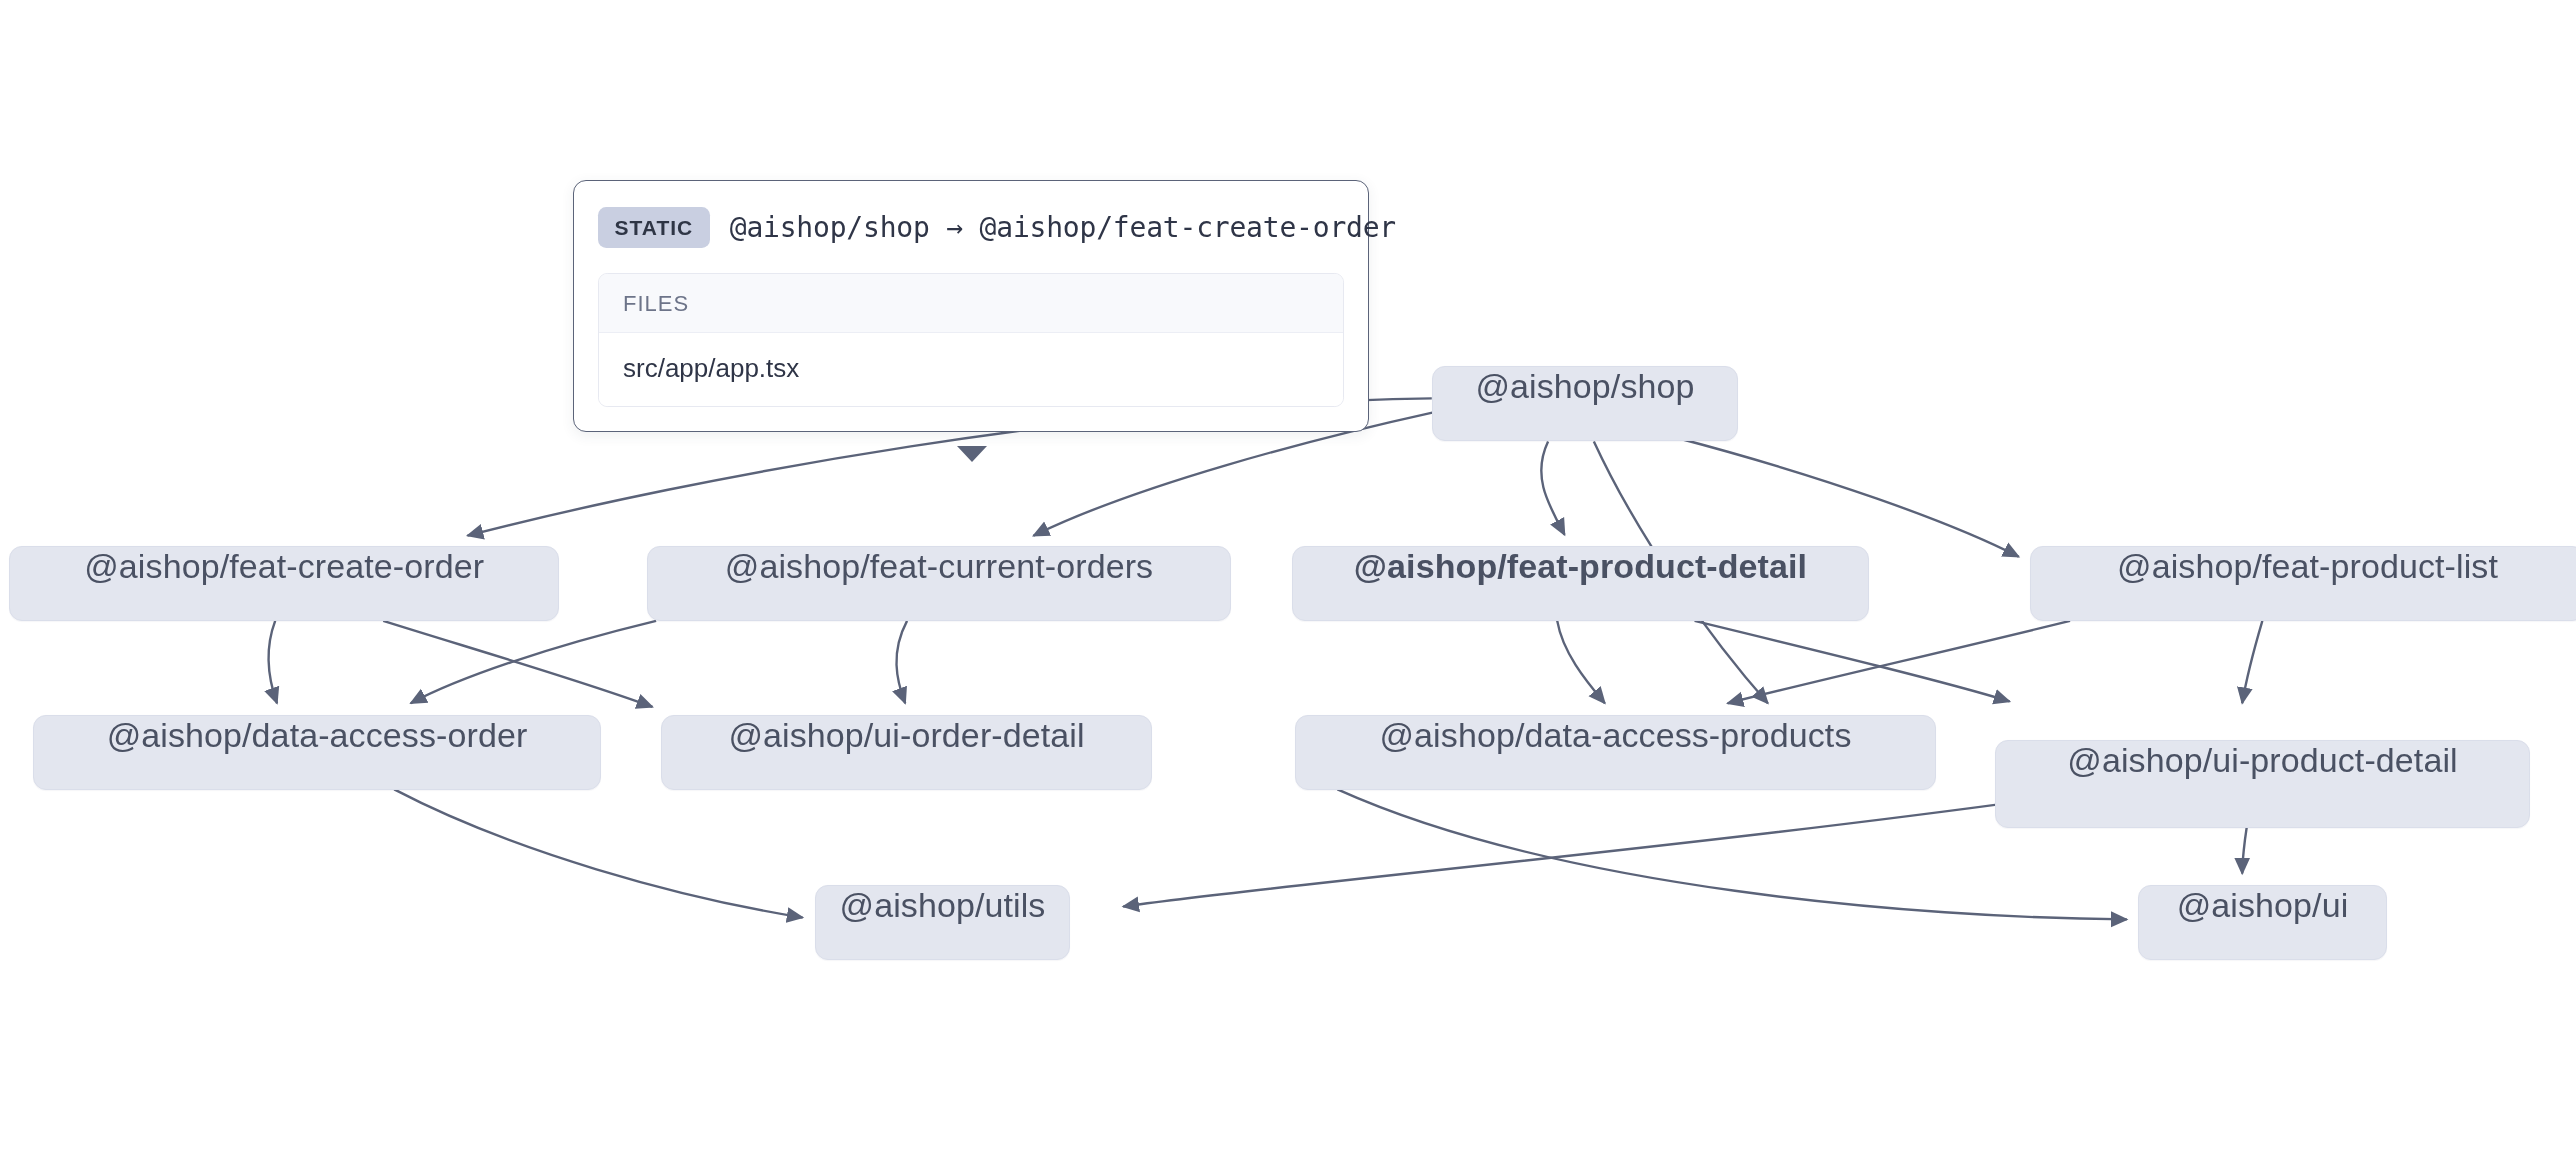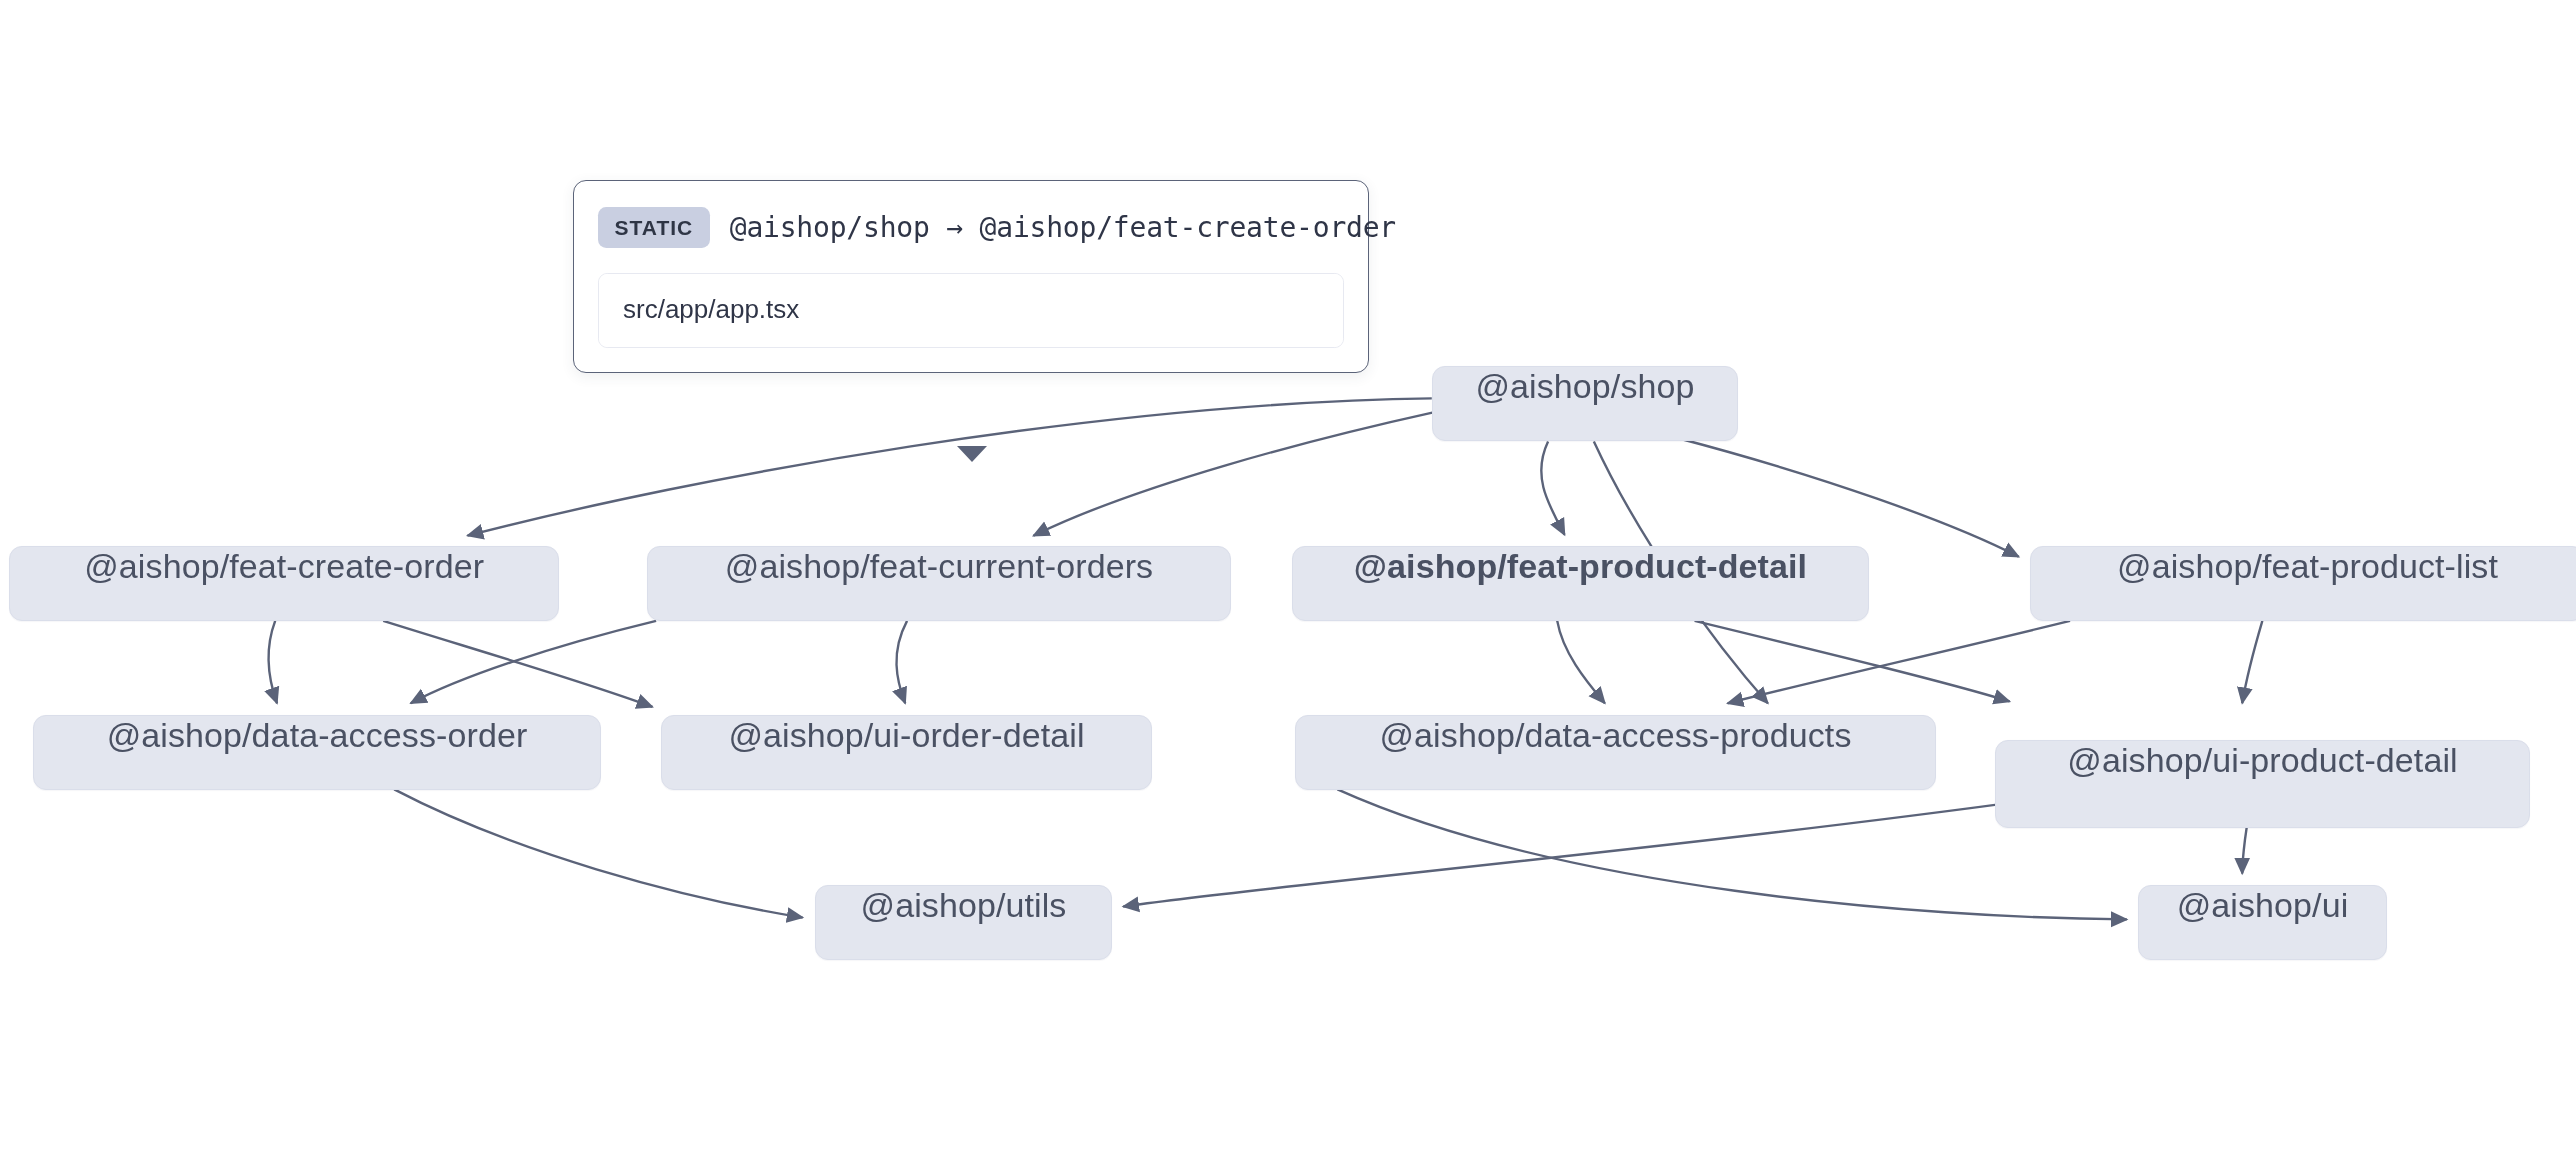--- a/index.html
+++ b/index.html
@@ -200,33 +200,34 @@
   </div>
 
   <div class="node" style="left:1295px;top:715px;width:641px;height:75px;">
     <span>@aishop/data-access-products</span>
   </div>
 
   <div class="node" style="left:1995px;top:715px;width:535px;height:88px;margin-top:25px;">
     <span>@aishop/ui-product-detail</span>
   </div>
 
-  <div class="node" style="left:815px;top:885px;width:297px;height:75px;">
+  <div class="node" style="left:815px;top:885px;width:255px;height:75px;">
     <span>@aishop/utils</span>
   </div>
 
   <div class="node" style="left:2138px;top:885px;width:249px;height:75px;">
     <span>@aishop/ui</span>
   </div>
 
   <div id="tooltip-card">
     <div class="card-head">
       <span class="badge-static">STATIC</span>
       <span class="card-title">@aishop/shop → @aishop/feat-create-order</span>
     </div>
     <div class="files-panel">
+      <div class="files-header">FILES</div>
       <div class="files-row">src/app/app.tsx</div>
     </div>
   </div>
   <div class="tooltip-pointer"></div>
 
 </div>
 
 
 </body></html>

